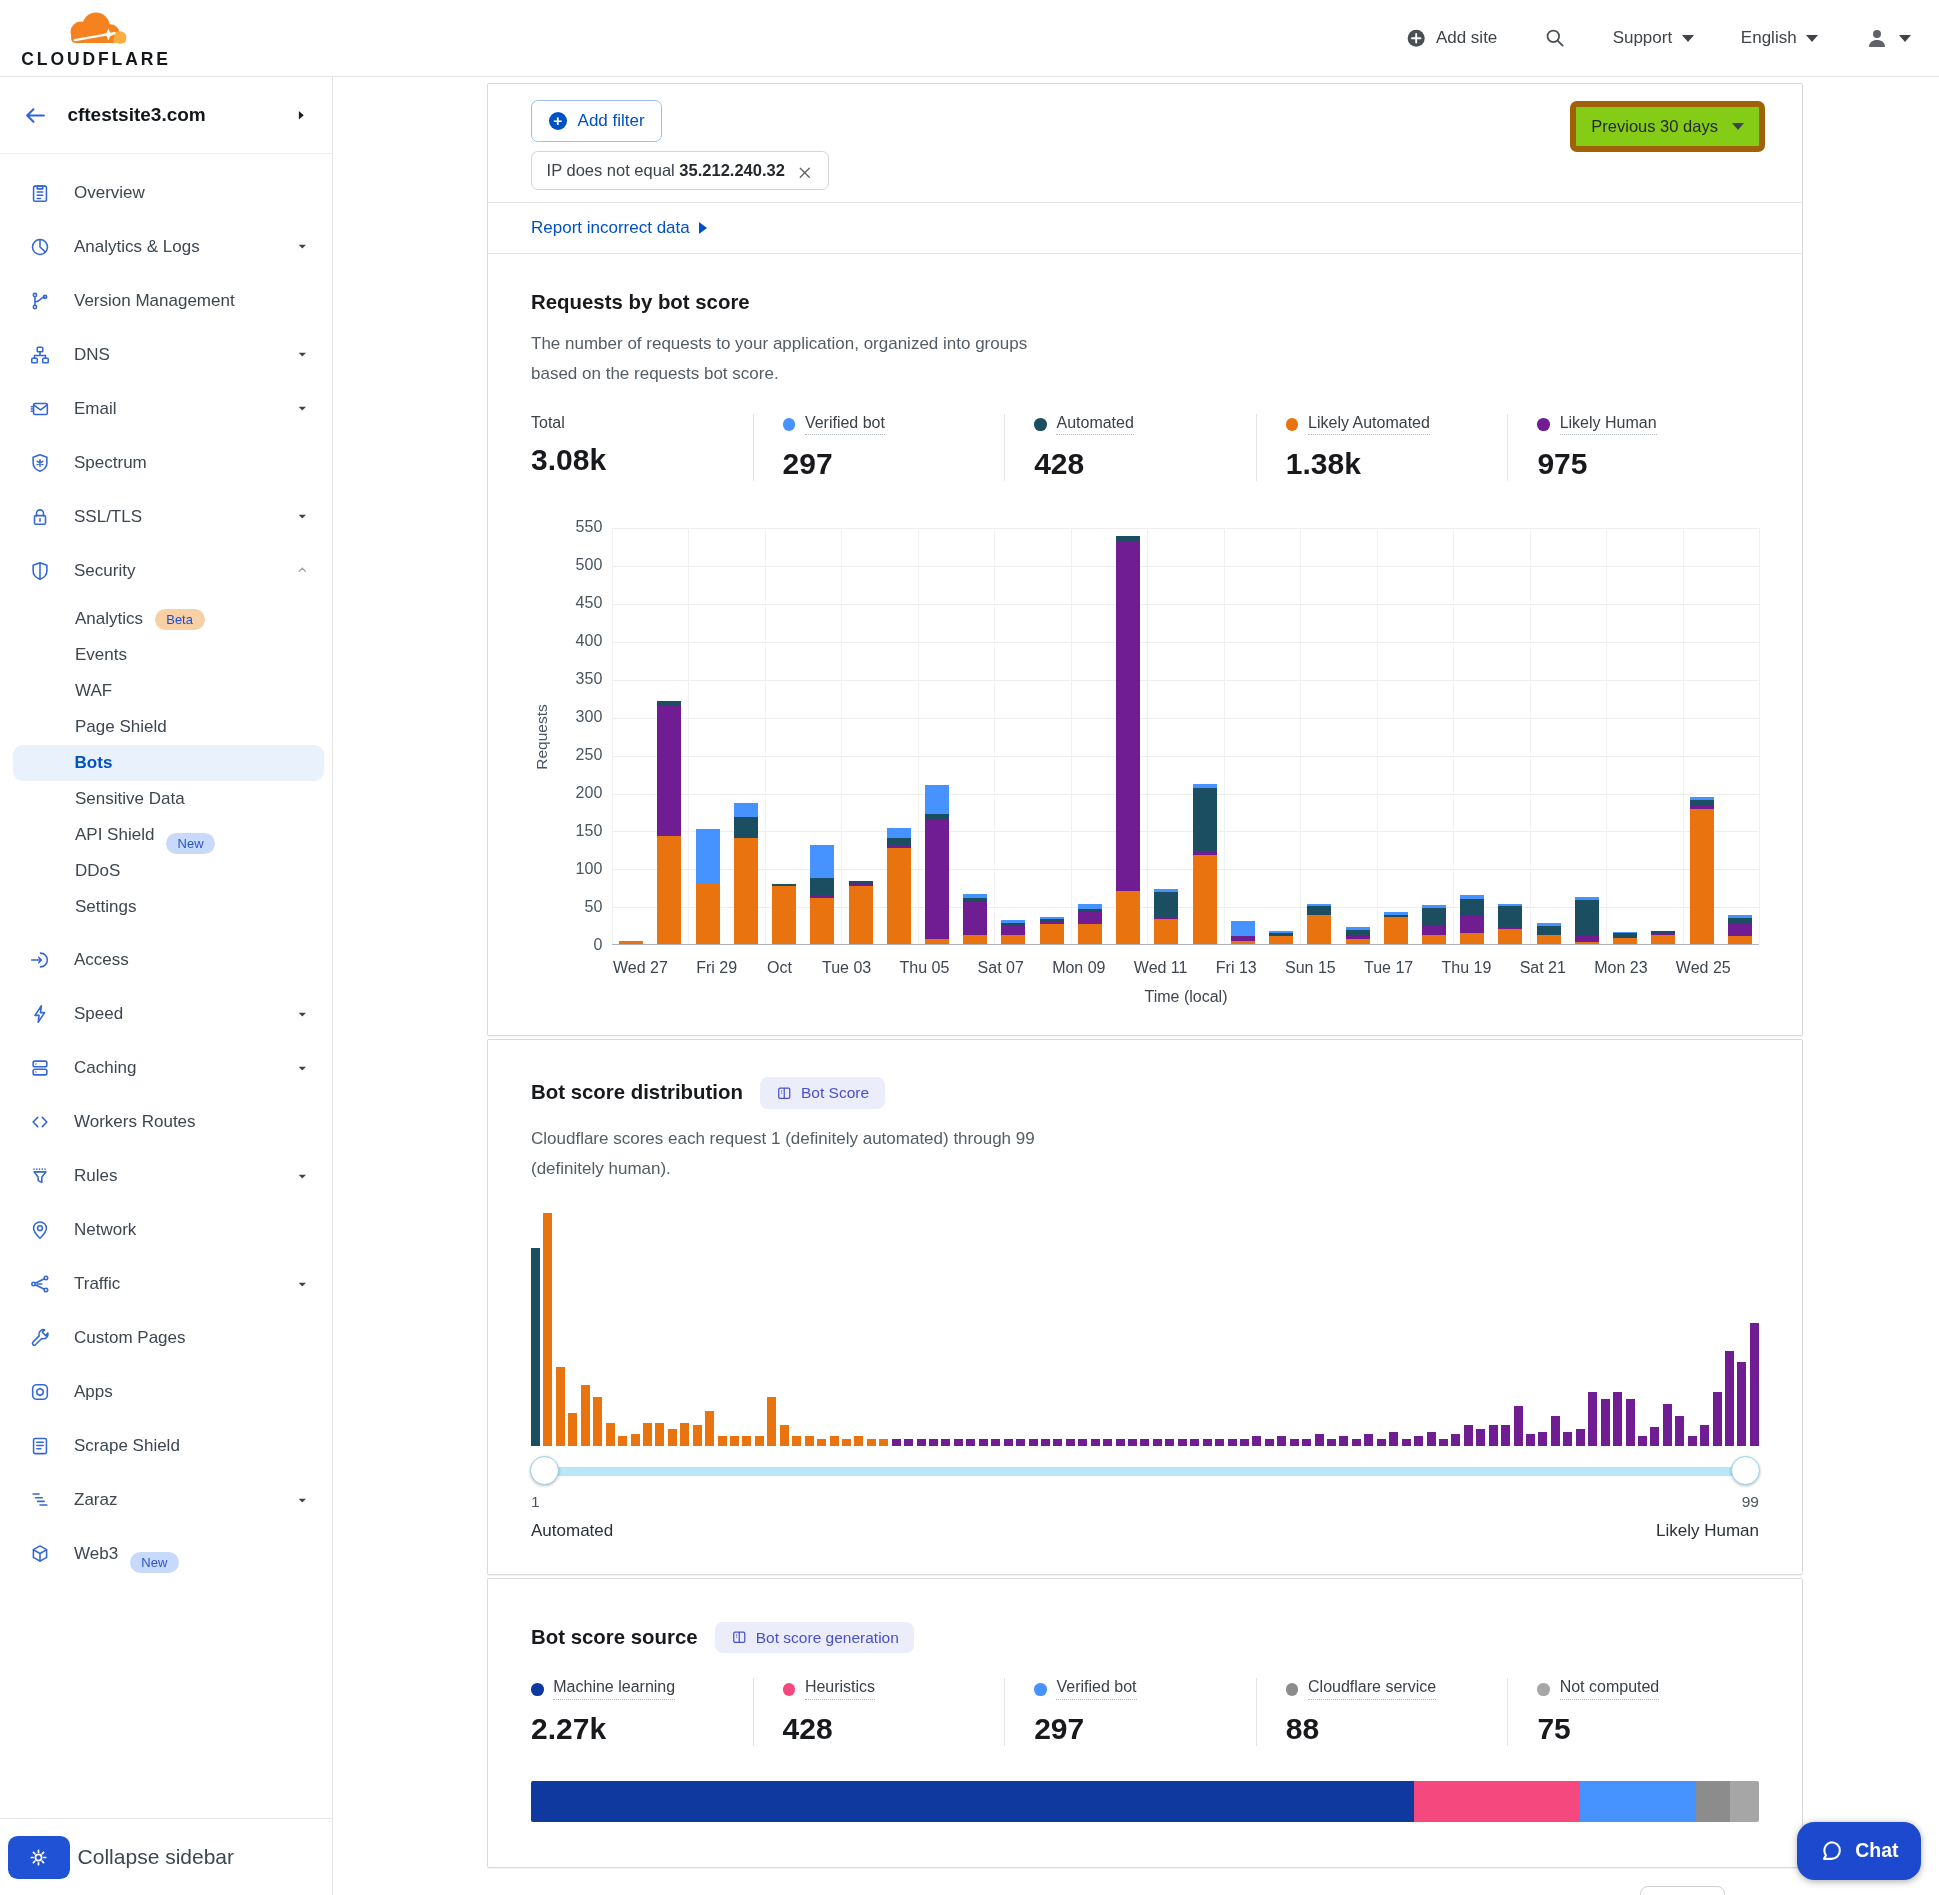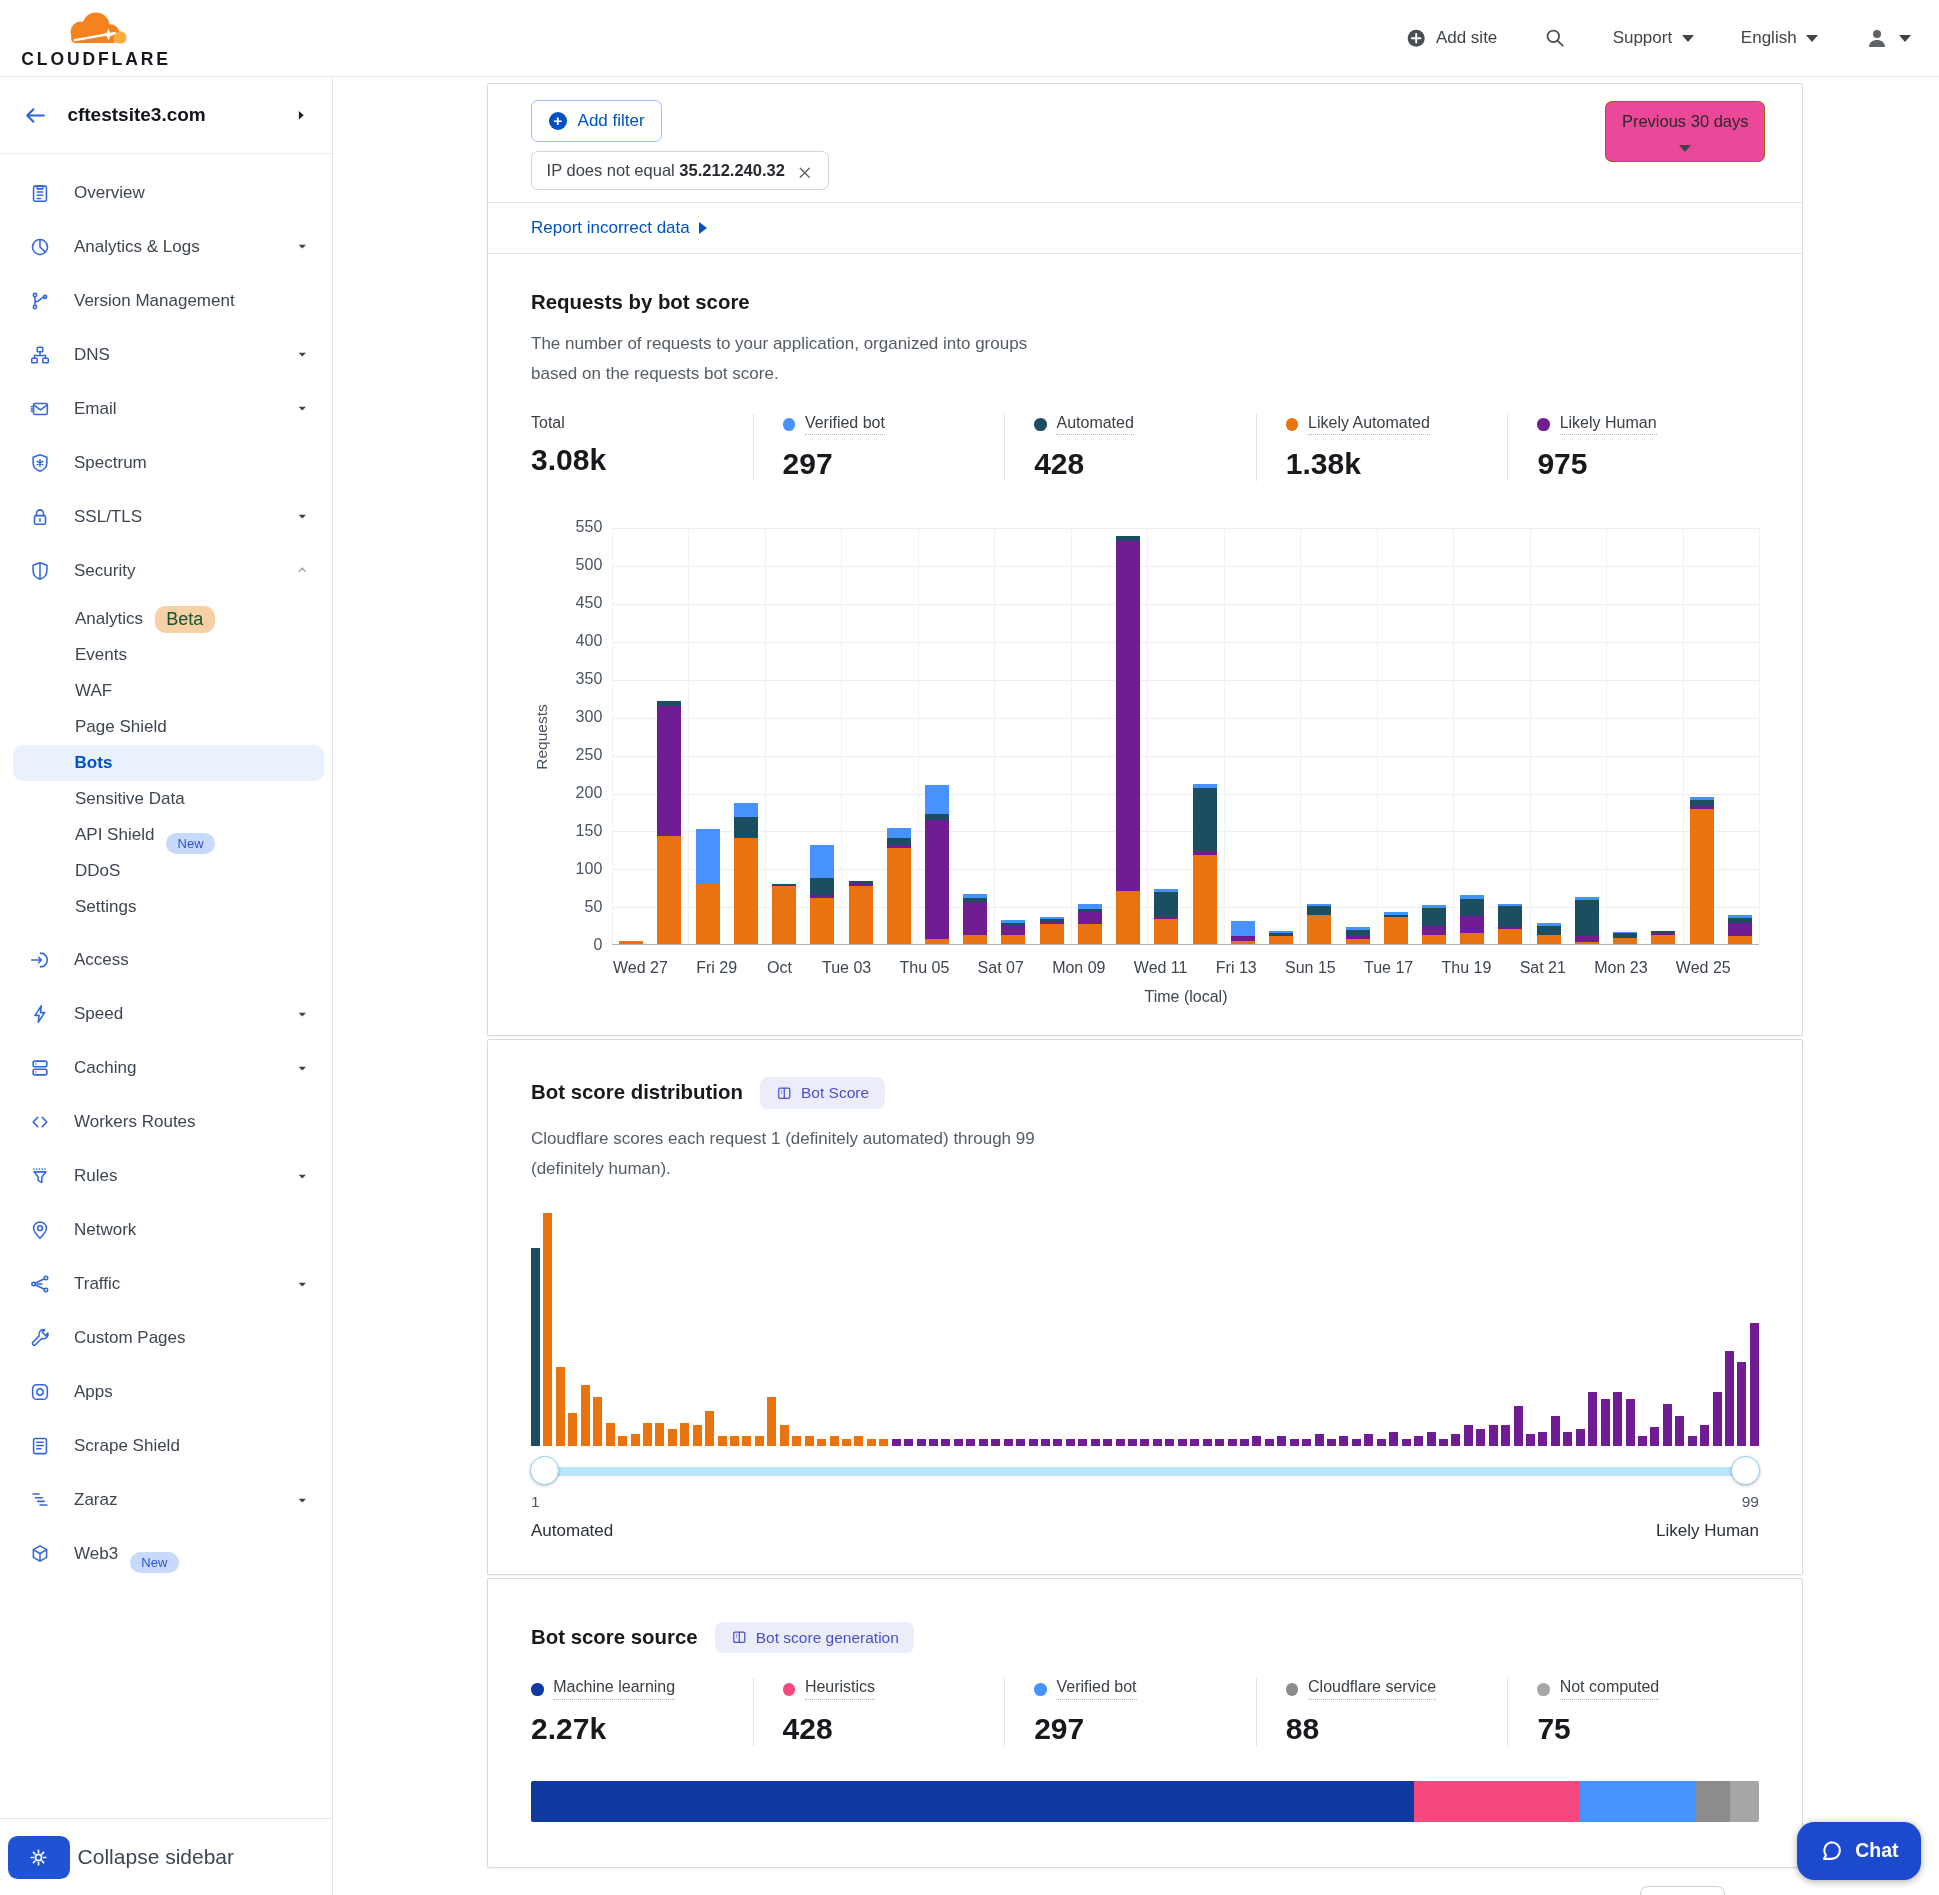--- a/index.html
+++ b/index.html
@@ -32,21 +32,21 @@
               color:#3d4651; font-size:17px; cursor:pointer; }
   .nav-item .ic { width:22px; height:22px; min-width:22px; color:#3467d6; margin-right:23px; }
   .chev { margin-left:auto; color:#3f4449; display:flex; align-items:center; }
   .chev svg { width:12.6px; height:12.6px; }
   .chev.up { color:#9aa1a9; }
   .nav-sub { height:36px; display:flex; align-items:center; padding:0 11.6px 0 75px;
              font-size:17px; color:#3d4651; cursor:pointer; }
   .nav-sub.selected { background:#e8f1fc; border-radius:9.7px; margin:0 7.8px 0 12.6px; padding-left:62px;
                       color:#0051c3; font-weight:700; }
   .sub-group { margin:3.9px 0 7.8px; }
-  .badge-beta { background:#f8d0a5; color:#14532d; font-size:18px; padding:2.9px 11.6px; border-radius:10.7px; margin-left:11.6px; }
+  .badge-beta { background:#f8d0a5; color:#1d4ed8; font-size:13px; padding:2.9px 11.6px; border-radius:10.7px; margin-left:11.6px; }
   .badge-new  { background:#c8dafb; color:#2d54c6; font-size:13px; padding:2.9px 11.6px; border-radius:10.7px; margin-left:11.6px;margin-top:16px; }
   .collapse { border-top:1px solid #e6e6e6; height:77px; display:flex; align-items:center; padding-left:7.8px; }
   .gear-btn { width:62px; height:43px; border-radius:9.7px; background:#1f52d4; display:flex;
               align-items:center; justify-content:center; color:#fff; cursor:pointer; }
   .gear-btn svg { width:23px; height:23px; }
   .collapse-label { font-size:21px; color:#3d4651; margin-left:7.8px; cursor:pointer; }
 
   
   .main { flex:1; padding:5.8px 137px 0 154px; }
   .card { border:1px solid #d9d9d9; background:#fff; border-radius:1.9px; box-shadow:0 1px 1px rgba(0,0,0,.05); }
@@ -55,22 +55,22 @@
   .filter-sec { padding:16.5px 43px 12.6px; position:relative; }
   .addfilter { display:inline-flex; align-items:center; gap:10.7px; border:1px solid #9dbef5; color:#0051c3;
                font-size:17px; padding:9.7px 16.5px; border-radius:6.8px; background:#fff; cursor:pointer; }
   .plusc { width:18.4px; height:18.4px; border-radius:50%; background:#0051c3; color:#fff; display:flex;
            align-items:center; justify-content:center; font-size:15.5px; font-weight:700; line-height:1; }
   .chip { display:inline-flex; align-items:flex-end; gap:12.6px; border:1px solid #d4d4d4; border-radius:6.8px;
           padding:8.7px 14.6px; margin-top:9.7px; font-size:16.5px; color:#3d4349; }
   .chip b { color:#26292d; }
   .chip .x { color:#5a5f64; width:15.5px; height:15.5px; cursor:pointer; }
   .range-btn { position:absolute; top:17.5px; right:37px; display:flex; align-items:center; gap:13.6px;
-               border:1px solid #a16207; border-radius:6.8px; padding:9.7px 15.5px; font-size:16.5px;
-               color:#26292d; background:#ec4899; cursor:pointer;flex-direction:column; }
+               border:6px solid #a16207; border-radius:6.8px; padding:9.7px 15.5px; font-size:16.5px;
+               color:#26292d; background:#84cc16; cursor:pointer; }
   .report-row { border-top:1px solid #e3e3e3; padding:14.6px 43px; display:flex; align-items:center; gap:9.7px;
                 color:#0051c3; font-size:17px; cursor:pointer; }
   .rtri { width:0; height:0; border-top:6.8px solid transparent; border-bottom:6.8px solid transparent;
           border-left:8.7px solid #0051c3; display:inline-block; }
 
   .sec { padding:37px 43px 29px; }
   .sec2 { padding:37px 43px 33px; }
   .sec3 { padding:43px 43px 45px; }
   .sec-border { border-top:1px solid #e3e3e3; }
   .title-row { display:flex; align-items:center; gap:17.5px; }

